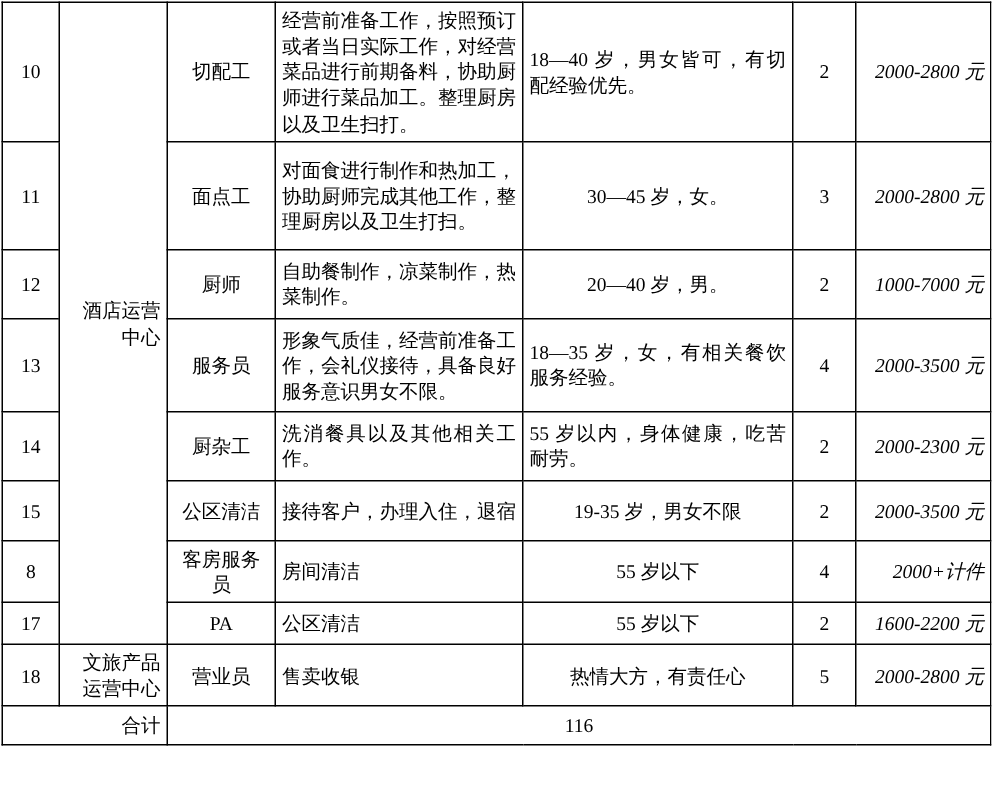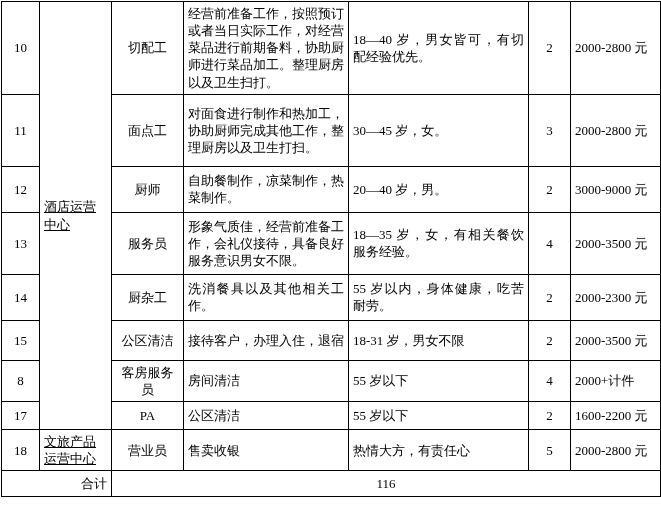--- a/index.html
+++ b/index.html
@@ -37,27 +37,27 @@
   
   col.c-idx   { width: 38px; }
   col.c-dept  { width: 72px; }
   col.c-post  { width: 72px; }
   col.c-duty  { width: 165px; }
   col.c-req   { width: 180px; }
   col.c-num   { width: 42px; }
   col.c-sal   { width: 90px; }
 
   .idx   { text-align: center; }
-  .dept  { text-align: left; text-decoration: underline; }
+  .dept  { text-align: right; }
   .post  { text-align: center; }
   .duty  { text-align: justify; text-align-last: left; margin-top: 44px; }
   .req   { text-align: justify; text-align-last: left; }
-  .req-c { }
+  .req-c { text-align: center; }
   .num   { text-align: center; }
-  .sal   { text-align: left; }
+  .sal   { text-align: right; font-style: italic; }
 
   .total-label { text-align: right; }
   .total-value { text-align: center; }
 </style>
 </head>
 <body>
 
 <div class="sheet">
   <table class="jobs">
     <colgroup>
@@ -86,21 +86,21 @@
         <td class="req-c">30—45 岁，女。</td>
         <td class="num">3</td>
         <td class="sal">2000-2800 元</td>
       </tr>
       <tr style="height:46px;">
         <td class="idx">12</td>
         <td class="post">厨师</td>
         <td class="duty">自助餐制作，凉菜制作，热菜制作。</td>
         <td class="req-c">20—40 岁，男。</td>
         <td class="num">2</td>
-        <td class="sal">3000-9000 元</td>
+        <td class="sal">1000-7000 元</td>
       </tr>
       <tr style="height:62px;">
         <td class="idx">13</td>
         <td class="post">服务员</td>
         <td class="duty">形象气质佳，经营前准备工作，会礼仪接待，具备良好服务意识男女不限。</td>
         <td class="req">18—35 岁，女，有相关餐饮服务经验。</td>
         <td class="num">4</td>
         <td class="sal">2000-3500 元</td>
       </tr>
       <tr style="height:46px;">
@@ -108,21 +108,21 @@
         <td class="post">厨杂工</td>
         <td class="duty">洗消餐具以及其他相关工作。</td>
         <td class="req">55 岁以内，身体健康，吃苦耐劳。</td>
         <td class="num">2</td>
         <td class="sal">2000-2300 元</td>
       </tr>
       <tr style="height:40px;">
         <td class="idx">15</td>
         <td class="post">公区清洁</td>
         <td class="duty">接待客户，办理入住，退宿</td>
-        <td class="req-c">18-31 岁，男女不限</td>
+        <td class="req-c">19-35 岁，男女不限</td>
         <td class="num">2</td>
         <td class="sal">2000-3500 元</td>
       </tr>
       <tr style="height:28px;">
         <td class="idx">8</td>
         <td class="post">客房服务员</td>
         <td class="duty">房间清洁</td>
         <td class="req-c">55 岁以下</td>
         <td class="num">4</td>
         <td class="sal">2000+计件</td>

